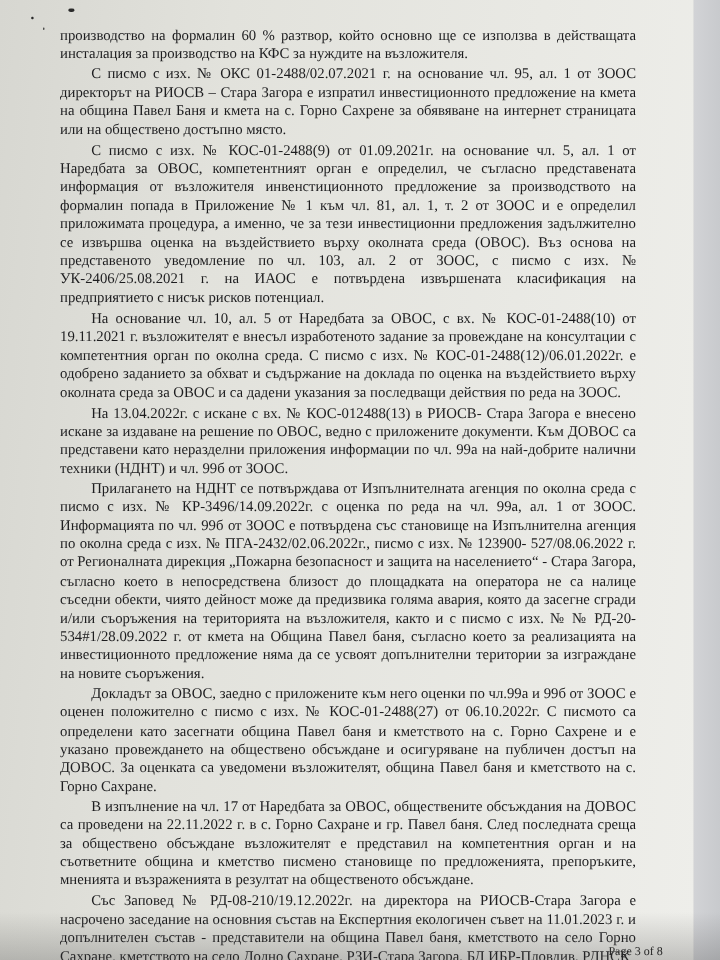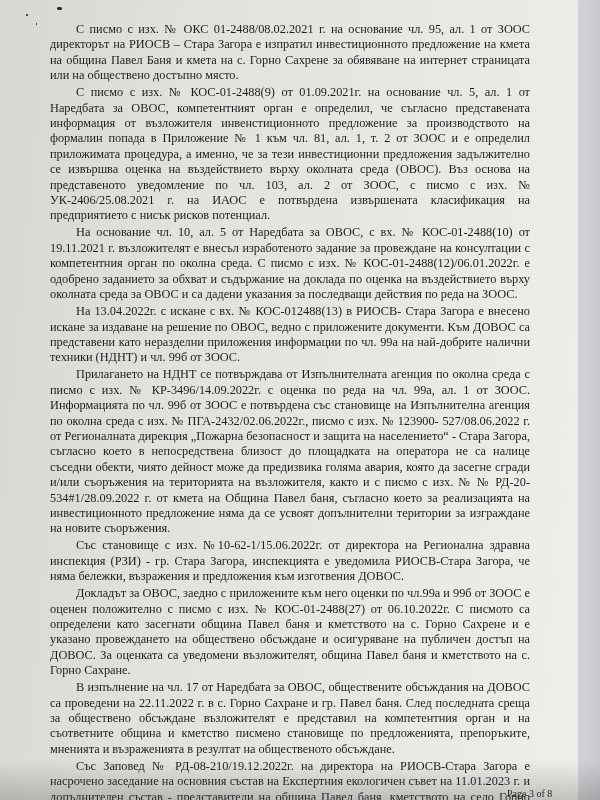--- a/index.html
+++ b/index.html
@@ -43,25 +43,25 @@
 
 <div class="photo-bg"></div>
 <div class="paper">
   <div class="speck" style="left:57px;top:7px;width:5px;height:3px;"></div>
   <div class="speck" style="left:26px;top:14px;width:2px;height:2px;"></div>
   <div class="speck" style="left:36px;top:23px;width:1px;height:2px;"></div>
 </div>
 <div class="right-strip"></div>
 
 <div class="content">
-  <p>С писмо с изх. № ОКС 01-2488/08.02.2021 г. на основание чл. 95, ал. 1 от ЗООС директорът на РИОСВ – Стара Загора е изпратил инвестиционното предложение на кмета на община Павел Баня и кмета на с. Горно Сахрене за обявяване на интернет страницата или на обществено достъпно място.</p>
+  <p class="cont">производство на формалин 60 % разтвор, който основно ще се използва в действащата инсталация за производство на КФС за нуждите на възложителя.</p>
+  <p>С писмо с изх. № ОКС 01-2488/02.07.2021 г. на основание чл. 95, ал. 1 от ЗООС директорът на РИОСВ – Стара Загора е изпратил инвестиционното предложение на кмета на община Павел Баня и кмета на с. Горно Сахрене за обявяване на интернет страницата или на обществено достъпно място.</p>
   <p>С писмо с изх. № КОС-01-2488(9) от 01.09.2021г. на основание чл. 5, ал. 1 от Наредбата за ОВОС, компетентният орган е определил, че съгласно представената информация от възложителя инвенстиционното предложение за производството на формалин попада в Приложение № 1 към чл. 81, ал. 1, т. 2 от ЗООС и е определил приложимата процедура, а именно, че за тези инвестиционни предложения задължително се извършва оценка на въздействието върху околната среда (ОВОС). Въз основа на представеното уведомление по чл. 103, ал. 2 от ЗООС, с писмо с изх. № УК-2406/25.08.2021 г. на ИАОС е потвърдена извършената класификация на предприятието с нисък рисков потенциал.</p>
   <p>На основание чл. 10, ал. 5 от Наредбата за ОВОС, с вх. № КОС-01-2488(10) от 19.11.2021 г. възложителят е внесъл изработеното задание за провеждане на консултации с компетентния орган по околна среда. С писмо с изх. № КОС-01-2488(12)/06.01.2022г. е одобрено заданието за обхват и съдържание на доклада по оценка на въздействието върху околната среда за ОВОС и са дадени указания за последващи действия по реда на ЗООС.</p>
   <p>На 13.04.2022г. с искане с вх. № КОС-012488(13) в РИОСВ- Стара Загора е внесено искане за издаване на решение по ОВОС, ведно с приложените документи. Към ДОВОС са представени като неразделни приложения информации по чл. 99а на най-добрите налични техники (НДНТ) и чл. 99б от ЗООС.</p>
   <p>Прилагането на НДНТ се потвърждава от Изпълнителната агенция по околна среда с писмо с изх. № КР-3496/14.09.2022г. с оценка по реда на чл. 99а, ал. 1 от ЗООС. Информацията по чл. 99б от ЗООС е потвърдена със становище на Изпълнителна агенция по околна среда с изх. № ПГА-2432/02.06.2022г., писмо с изх. № 123900- 527/08.06.2022 г. от Регионалната дирекция „Пожарна безопасност и защита на населението“ - Стара Загора, съгласно което в непосредствена близост до площадката на оператора не са налице съседни обекти, чиято дейност може да предизвика голяма авария, която да засегне сгради и/или съоръжения на територията на възложителя, както и с писмо с изх. № № РД-20-534#1/28.09.2022 г. от кмета на Община Павел баня, съгласно което за реализацията на инвестиционното предложение няма да се усвоят допълнителни територии за изграждане на новите съоръжения.</p>
-  <p>Със становище с изх. №10-62-1/15.06.2022г. от директора на Регионална здравна инспекция (РЗИ) - гр. Стара Загора, инспекцията е уведомила РИОСВ-Стара Загора, че няма бележки, възражения и предложения към изготвения ДОВОС.</p>
   <p>Докладът за ОВОС, заедно с приложените към него оценки по чл.99а и 99б от ЗООС е оценен положително с писмо с изх. № КОС-01-2488(27) от 06.10.2022г. С писмото са определени като засегнати община Павел баня и кметството на с. Горно Сахрене и е указано провеждането на обществено обсъждане и осигуряване на публичен достъп на ДОВОС. За оценката са уведомени възложителят, община Павел баня и кметството на с. Горно Сахране.</p>
   <p>В изпълнение на чл. 17 от Наредбата за ОВОС, обществените обсъждания на ДОВОС са проведени на 22.11.2022 г. в с. Горно Сахране и гр. Павел баня. След последната среща за обществено обсъждане възложителят е представил на компетентния орган и на съответните община и кметство писмено становище по предложенията, препоръките, мненията и възраженията в резултат на общественото обсъждане.</p>
   <p>Със Заповед № РД-08-210/19.12.2022г. на директора на РИОСВ-Стара Загора е насрочено заседание на основния състав на Експертния екологичен съвет на 11.01.2023 г. и допълнителен състав - представители на община Павел баня, кметството на село Горно Сахране, кметството на село Долно Сахране, РЗИ-Стара Загора, БД ИБР-Пловдив, РДНСК</p>
 </div>
 
 <div class="footer">Page 3 of 8</div>
 <div class="bottom-shadow"></div>
 
 </body></html>

